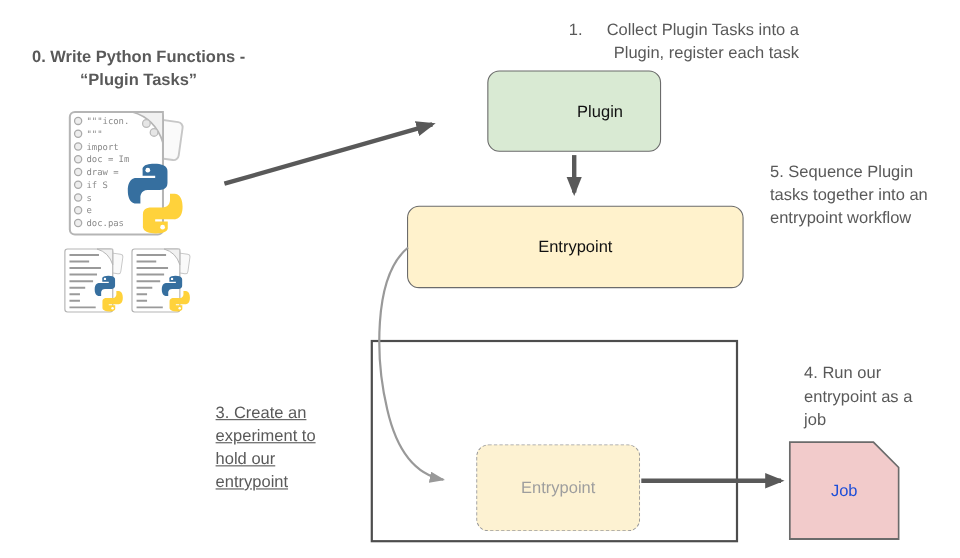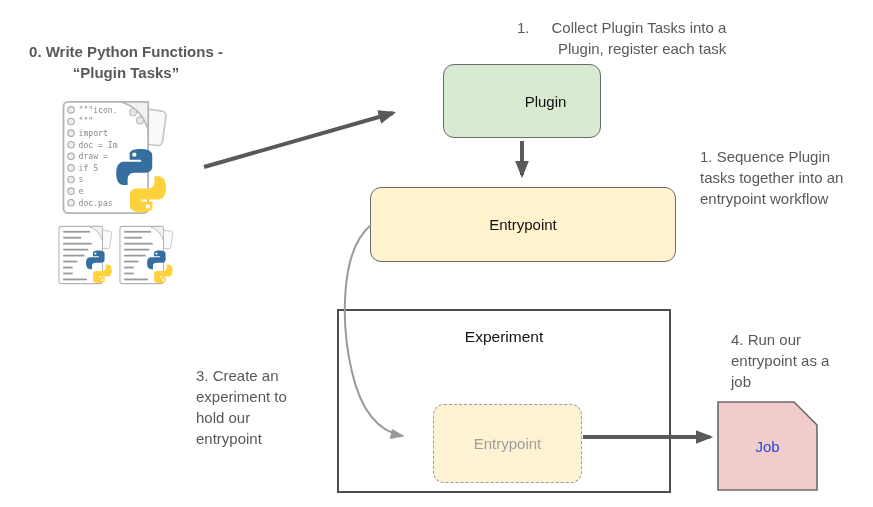--- a/index.html
+++ b/index.html
@@ -50,23 +50,23 @@
 
   <div class="note center" style="left:10px;top:41px;width:232px;">0. Write Python Functions -
 “Plugin Tasks”</div>
 
   <div class="note-row" style="left:517px;top:17px;width:300px;">
     <span class="num">1.</span>
     <span class="body">Collect Plugin Tasks into a
 Plugin, register each task</span>
   </div>
 
-  <div class="note" style="left:700px;top:146px;width:168px;">1. Sequence Plugin tasks together into an entrypoint workflow</div>
+  <div class="note" style="left:700px;top:146px;width:168px;">5. Sequence Plugin tasks together into an entrypoint workflow</div>
 
-  <div class="note" style="left:196px;top:365px;width:122px;">3. Create an experiment to hold our entrypoint</div>
+  <div class="note" style="left:196px;top:365px;width:122px;text-decoration:underline;">3. Create an experiment to hold our entrypoint</div>
 
   <div class="note" style="left:731px;top:329px;width:122px;">4. Run our entrypoint as a job</div>
 
   <svg class="icon-abs" style="left:60px;top:97px;" width="116" height="121" viewBox="0 0 100 104">
     <rect x="56" y="10" width="34" height="30" rx="4" transform="rotate(8 73 25)" fill="#fafafa" stroke="#c7c7c7" stroke-width="1.5"></rect>
     <rect x="3" y="4" width="73" height="96" rx="4" fill="#ffffff" stroke="#b5b5b5" stroke-width="1.6"></rect>
     <path d="M52 4 Q 70 9 76 28 L 76 4 Z" fill="#f1f1f1" stroke="#b5b5b5" stroke-width="1.4"></path>
     <circle cx="63" cy="13" r="3" fill="#e6e6e6" stroke="#bbbbbb"></circle>
     <circle cx="69" cy="20" r="3" fill="#e6e6e6" stroke="#bbbbbb"></circle>
     <g>
@@ -147,21 +147,20 @@
 
   <div id="plugin-box" class="shape rounded">
     <span>Plugin</span>
   </div>
 
   <div id="entrypoint-box" class="shape rounded">
     <span>Entrypoint</span>
   </div>
 
   <div id="experiment-box"></div>
-  <div id="experiment-label">Experiment</div>
 
   <div id="entrypoint-draft-box" class="shape">
     <span>Entrypoint</span>
   </div>
 
   <svg id="job-wrap" viewBox="0 0 101 90">
     <polygon points="1,1 77,1 100,24 100,89 1,89" fill="#f2cbcb" stroke="#6b6b6b" stroke-width="1.6"></polygon>
   </svg>
   <div id="job-label">Job</div>
 

